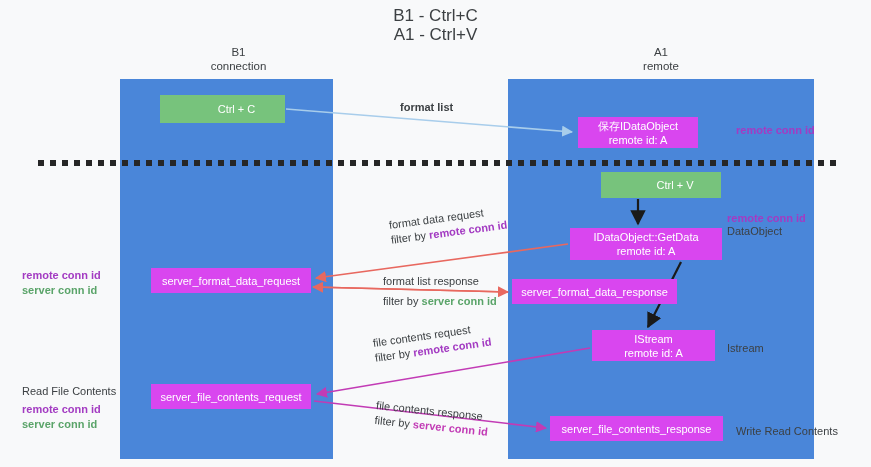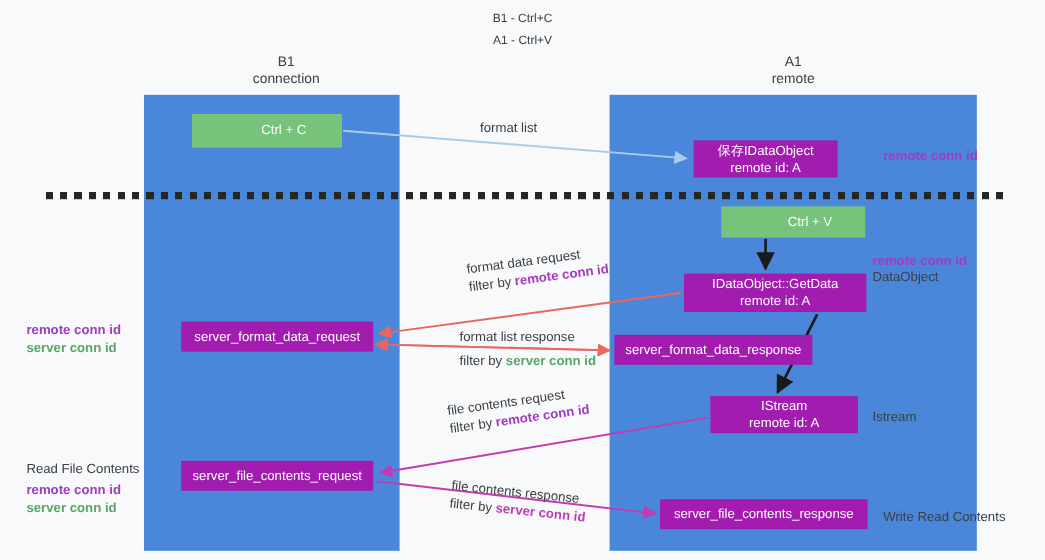--- a/index.html
+++ b/index.html
@@ -34,21 +34,21 @@
   }
   .lane-b1 { left: 120px; top: 79px; width: 213px; height: 380px; }
   .lane-a1 { left: 508px; top: 79px; width: 306px; height: 380px; }
 
   
   .page-title {
     position: absolute;
     left: 0; top: 6px;
     width: 871px;
     text-align: center;
-    font-size: 10px;
+    font-size: 17px;
     color: #3c4043;
     line-height: 19px;
     white-space: pre-line;
   }
   .lane-title {
     position: absolute;
     text-align: center;
     font-size: 11.5px;
     color: #3c4043;
     line-height: 14px;
@@ -66,21 +66,21 @@
     align-items: center;
     justify-content: center;
     text-align: center;
     color: #ffffff;
     font-size: 11px;
     line-height: 14px;
     white-space: pre-line;
     padding: 2px 4px;
   }
   .node.green  { background: #77c37c; padding-left: 32px; }
-  .node.orange { background: #a21caf; }
+  .node.orange { background: #d946ef; }
 
   .n-ctrlc      { left: 160px; top: 95px;  width: 125px; height: 28px; }
   .n-dataobj    { left: 578px; top: 117px; width: 120px; height: 31px; }
   .n-ctrlv      { left: 601px; top: 172px; width: 120px; height: 26px; }
   .n-getdata    { left: 570px; top: 228px; width: 152px; height: 32px; }
   .n-sfdreq     { left: 151px; top: 268px; width: 160px; height: 25px; }
   .n-sfdresp    { left: 512px; top: 279px; width: 165px; height: 25px; }
   .n-istream    { left: 592px; top: 330px; width: 123px; height: 31px; }
   .n-sfcreq     { left: 151px; top: 384px; width: 160px; height: 25px; }
   .n-sfcresp    { left: 550px; top: 416px; width: 173px; height: 25px; }
@@ -187,21 +187,21 @@
 
   <div class="node orange n-sfdresp">server_format_data_response</div>
 
   <div class="node orange n-istream">IStream
 remote id: A</div>
 
   <div class="node orange n-sfcreq">server_file_contents_request</div>
 
   <div class="node orange n-sfcresp">server_file_contents_response</div>
 
-  <div class="msg" style="left:400px; top:100px;">format list</div>
+  <div class="msg" style="left:400px; top:100px;font-weight:bold;">format list</div>
 
   <div class="msg" style="left:388px; top:218px; transform: rotate(-7.5deg);">
     <div><span>format data request</span></div>
     <div><span>filter by </span><span class="hl-purple">remote conn id</span></div>
   </div>
 
   <div class="msg" style="left:383px; top:274px;">
     <div><span>format list response</span></div>
     <div style="margin-top:5px;"><span>filter by </span><span class="hl-green">server conn id</span></div>
   </div>

